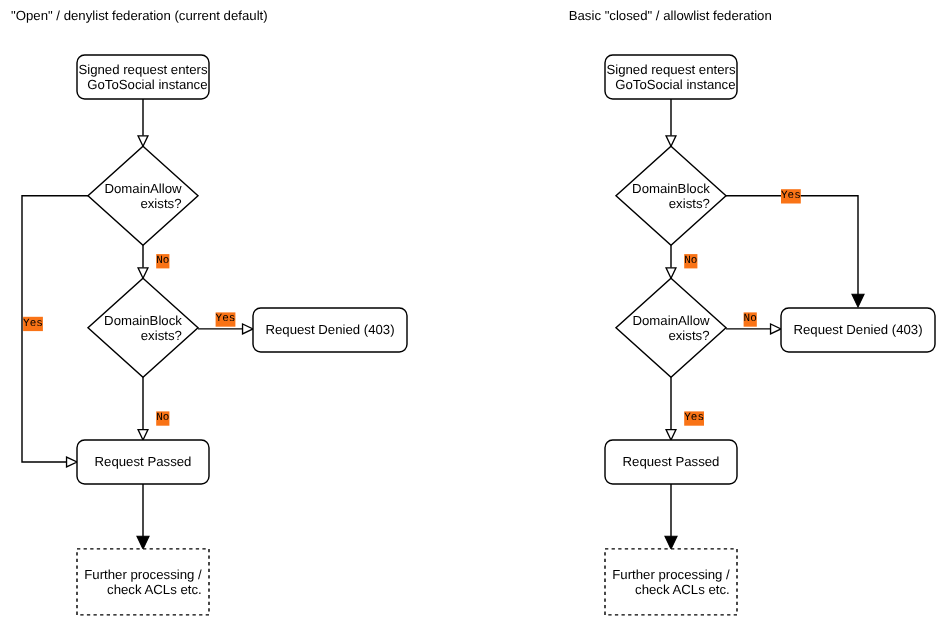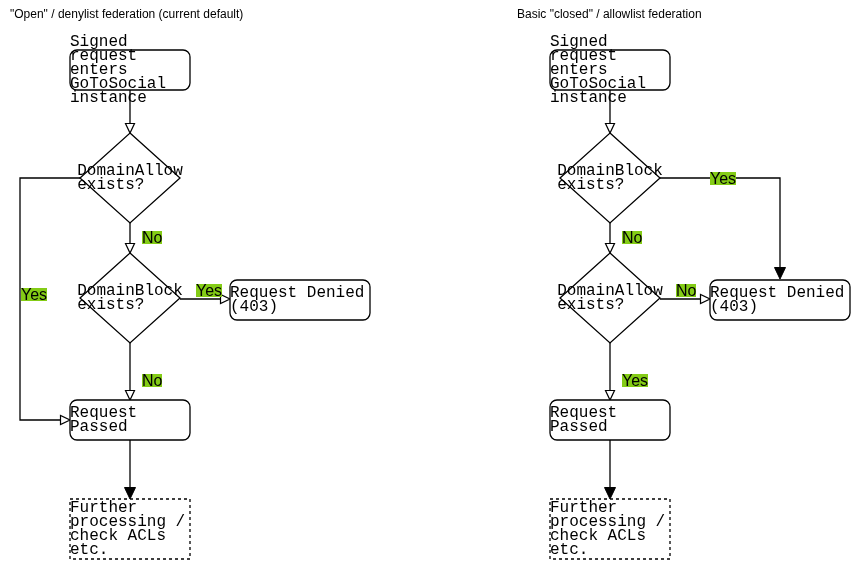--- a/index.html
+++ b/index.html
@@ -27,34 +27,34 @@
     position: absolute;
     font-size: 12px;
     line-height: 14px;
     white-space: nowrap;
   }
   .node-label {
     position: absolute;
     display: flex;
     align-items: center;
     justify-content: center;
-    text-align: left;
-    font-size: 16px;
+    text-align: right;
+    font-size: 12px;
     line-height: 14px;
     white-space: pre-line;
     pointer-events: none;
-    font-family: Liberation Mono, monospace;
   }
   .edge-label {
     position: absolute;
-    font-size: 16px;
+    font-size: 10px;
     line-height: 13px;
-    background: #84cc16;
+    background: #f97316;
     white-space: nowrap;
     pointer-events: none;
+    font-family: Liberation Mono, monospace;
   }
   svg .shape {
     fill: #ffffff;
     stroke: #000000;
     stroke-width: 1.3;
   }
   svg .shape-dashed {
     fill: #ffffff;
     stroke: #000000;
     stroke-width: 1.3;

